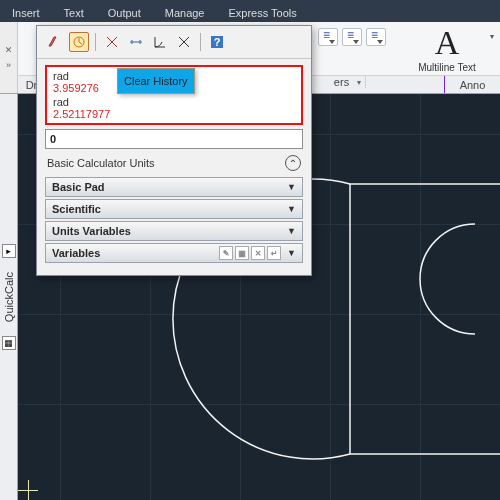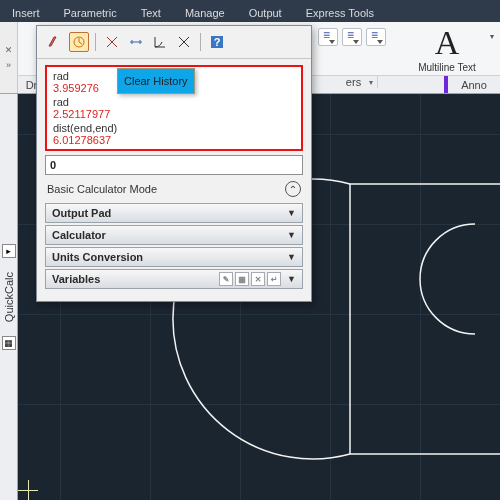--- a/index.html
+++ b/index.html
@@ -22,21 +22,21 @@
     .multiline-panel .drop { position:absolute; right:-2px; top:6px; font-size:8px; color:#555;}
 
     .small-icons { position: absolute; left: 300px; top: 6px; display:flex; gap:4px; }
     .small-icons .ic { width:20px; height:18px; border:1px solid #b8c0c9; background:#fff; border-radius:2px; position:relative; }
     .small-icons .ic::after{content:"≡"; position:absolute; left:4px; top:-1px; font-size:12px; color:#45a;}
     .small-icons .tri{position:absolute; right:2px; bottom:1px; width:0;height:0;border-left:3px solid transparent;border-right:3px solid transparent;border-top:4px solid #555;}
 
     .group-labels { position:absolute; bottom:0; left:0; right:0; height:18px; background:#eceef1; border-top:1px solid #cfd3d8; display:flex; font-size:11px; color:#444;}
     .grp { border-right:1px solid #cfd3d8; display:flex; align-items:center; justify-content:center; padding:0 10px; position:relative;}
     .grp .arr { position:absolute; right:4px; font-size:8px; color:#666;}
-    .grp.ann { margin-left:auto; border-left:4px solid #6d28d9; border-right:none;justify-content:center;}
+    .grp.ann { margin-left:auto; border-left:1px solid #6d28d9; border-right:none;justify-content:center;}
 
     
     .canvas { position:absolute; top:94px; left:0; right:0; bottom:0; background:#1b2530; overflow:hidden;}
     .grid-v, .grid-h { position:absolute; background:#263341; }
     .grid-v { width:1px; top:0; bottom:0; }
     .grid-h { height:1px; left:0; right:0; }
     .drawing { position:absolute; inset:0; }
     .drawing svg { width:100%; height:100%; }
     .drawing path, .drawing rect, .drawing line { stroke:#f3f3f3; stroke-width:1.5; fill:none; }
 
@@ -70,24 +70,23 @@
     .crosshair { position:absolute; left:18px; bottom:0; width:20px; height:20px; }
     .crosshair::before,.crosshair::after{content:"";position:absolute;background:#e7e7b5;}
     .crosshair::before{left:0;right:0;top:50%;height:1px;}
     .crosshair::after{top:0;bottom:0;left:50%;width:1px;}
   </style>
 </head>
 <body>
 
 <div class="ribbon-tabs">
   <div class="ribbon-tab">Insert</div>
-  <div class="ribbon-tab">Parametric</div>
   <div class="ribbon-tab">Text</div>
+  <div class="ribbon-tab">Output</div>
   <div class="ribbon-tab">Manage</div>
-  <div class="ribbon-tab">Output</div>
   <div class="ribbon-tab">Express Tools</div>
 </div>
 
 <div class="ribbon-body">
   <div class="left-strip">
     <span>✕</span>
     <span>»</span>
   </div>
   <div class="ribbon-filler">
     <div class="small-icons">
@@ -103,21 +102,21 @@
     </div>
     <div class="multiline-panel">
       <div class="bigA">A</div>
       <div class="lbl">Multiline Text</div>
       <div class="drop">▾</div>
     </div>
     <div class="group-labels">
       <div class="grp" style="width:34px;">
           <span>Dra</span>
         </div>
-      <div class="grp" style="position:absolute; left:312px; width:48px;">
+      <div class="grp" style="position:absolute; left:300px; width:48px;">
           <span>ers</span>
           <span class="arr">▾</span>
         </div>
       <div class="grp ann" style="width:56px;">
           <span>Anno</span>
         </div>
     </div>
   </div>
 </div>
 
@@ -192,45 +191,41 @@
 
   <div class="history">
     <div class="row">
         <span>rad</span>
         <span class="val">3.959276</span>
       </div>
     <div class="row">
         <span>rad</span>
         <span class="val">2.52117977</span>
       </div>
-    <div class="row">
-        <span>dist(end,end)</span>
-        <span class="val">6.01278637</span>
-      </div>
   </div>
 
   <div class="tooltip">Clear History</div>
 
   <div class="inputbox">0</div>
 
   <div class="mode">
-    <span>Basic Calculator Mode</span>
+    <span>Basic Calculator Units</span>
     <span class="circ">⌃</span>
   </div>
 
   <div class="section">
-      <span>Output Pad</span>
+      <span>Basic Pad</span>
       <span class="arr">▼</span>
     </div>
   <div class="section">
-      <span>Calculator</span>
+      <span>Scientific</span>
       <span class="arr">▼</span>
     </div>
   <div class="section">
-      <span>Units Conversion</span>
+      <span>Units Variables</span>
       <span class="arr">▼</span>
     </div>
   <div class="section">
     <span>Variables</span>
     <span class="vars-icons">
       <span class="b">✎</span>
       <span class="b">▦</span>
       <span class="b">✕</span>
       <span class="b">↵</span>
     </span>

